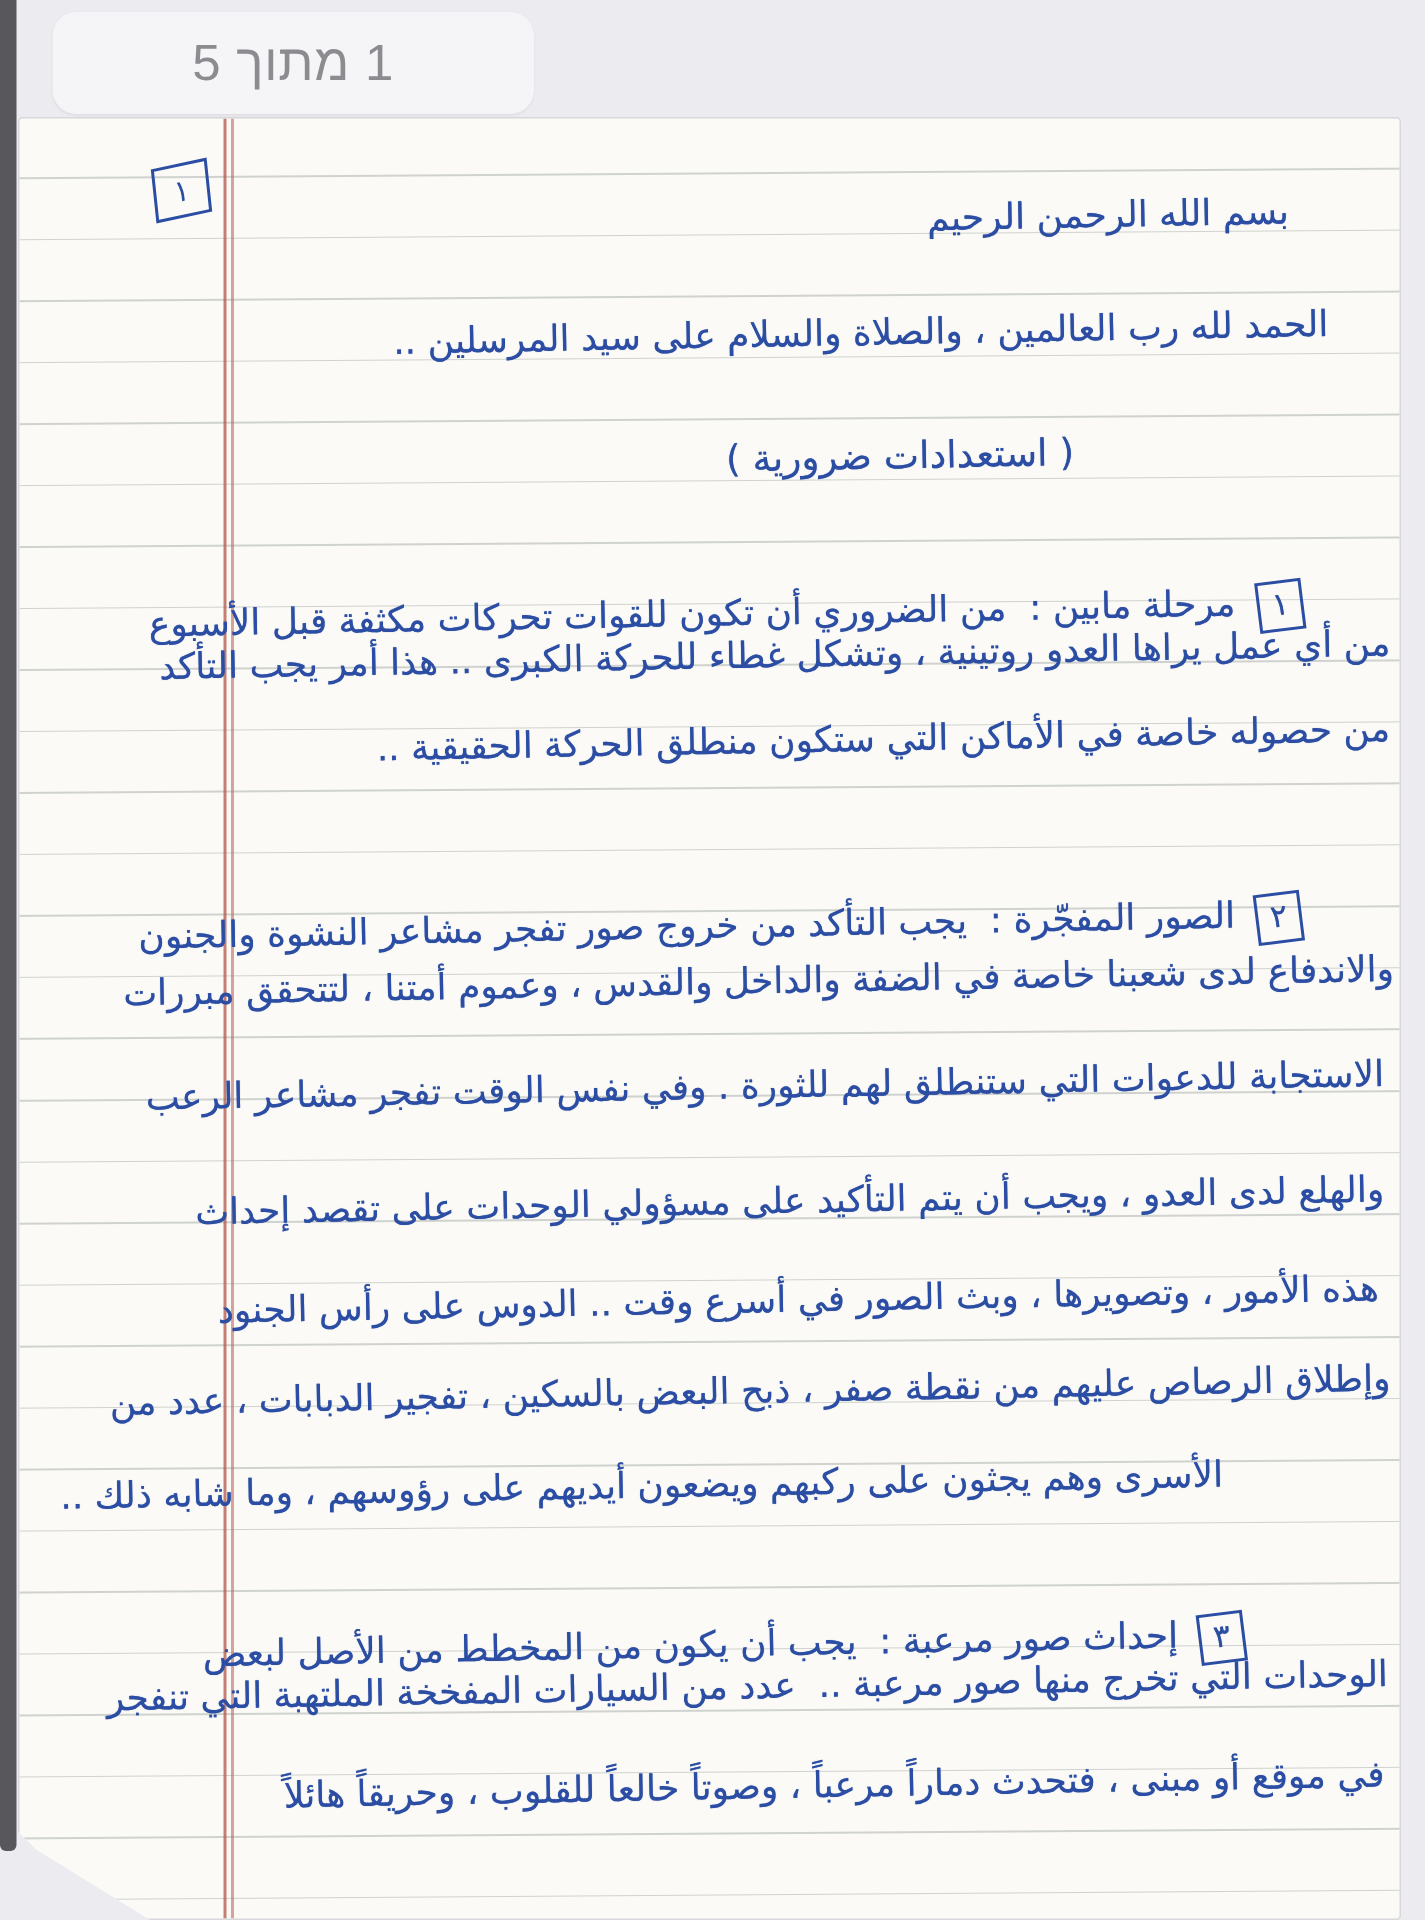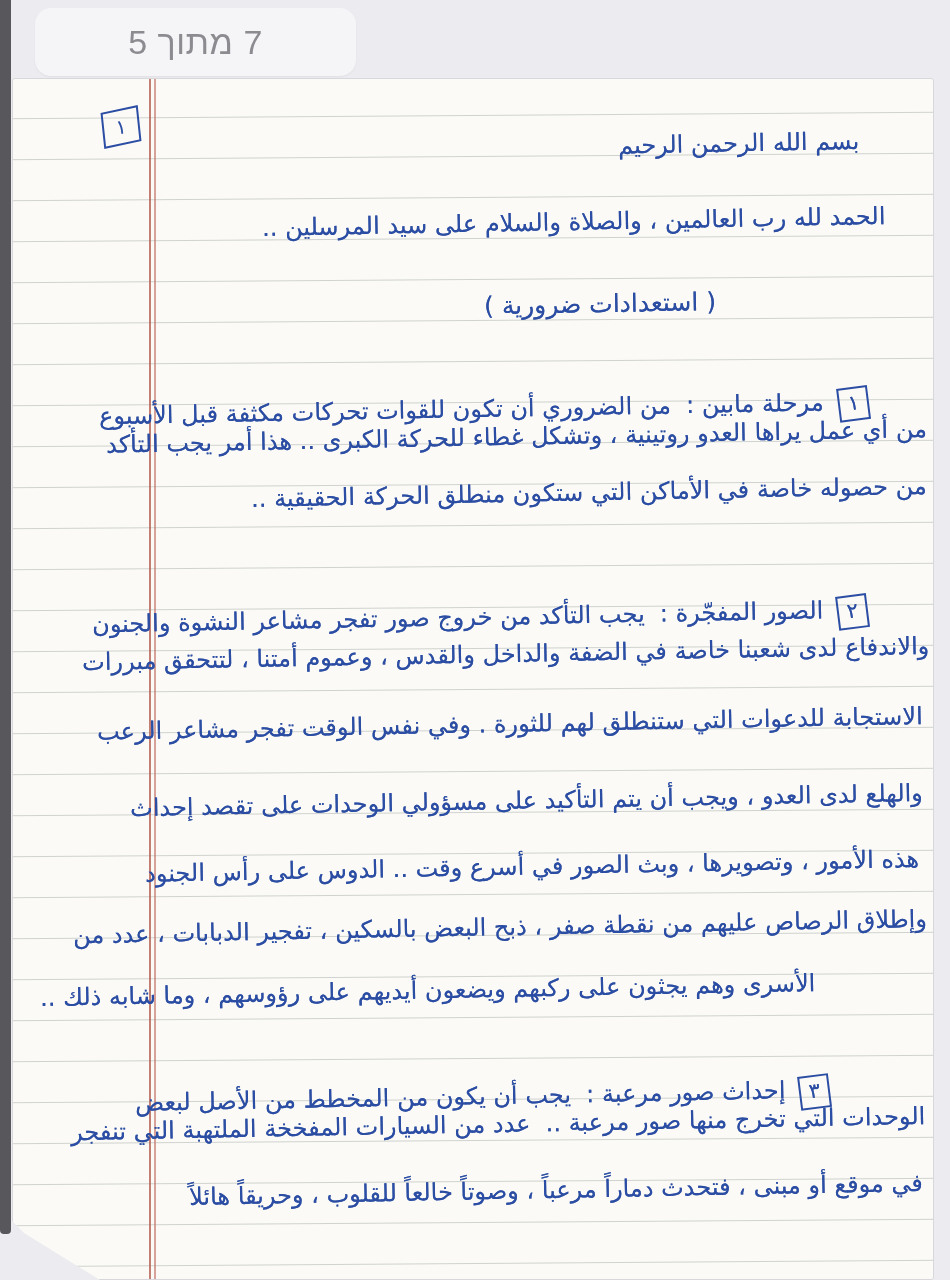--- a/index.html
+++ b/index.html
@@ -119,14 +119,14 @@
   <div class="hw" style="top:884px;right:118px;">الأسرى وهم يجثون على ركبهم ويضعون أيديهم على رؤوسهم ، وما شابه ذلك ..</div>
 
   <div class="hw" style="top:950px;right:72px;">
     <span class="numbox">٣</span><span>إحداث صور مرعبة :  يجب أن يكون من المخطط من الأصل لبعض</span>
   </div>
   <div class="hw" style="top:1017px;right:8px;">الوحدات التي تخرج منها صور مرعبة ..  عدد من السيارات المفخخة الملتهبة التي تنفجر</div>
   <div class="hw" style="top:1084px;right:10px;">في موقع أو مبنى ، فتحدث دماراً مرعباً ، وصوتاً خالعاً للقلوب ، وحريقاً هائلاً</div>
 </div>
 
 <div class="pill">
-  <span>7 מתוך 5</span>
+  <span>1 מתוך 5</span>
 </div>
 
 </body></html>

